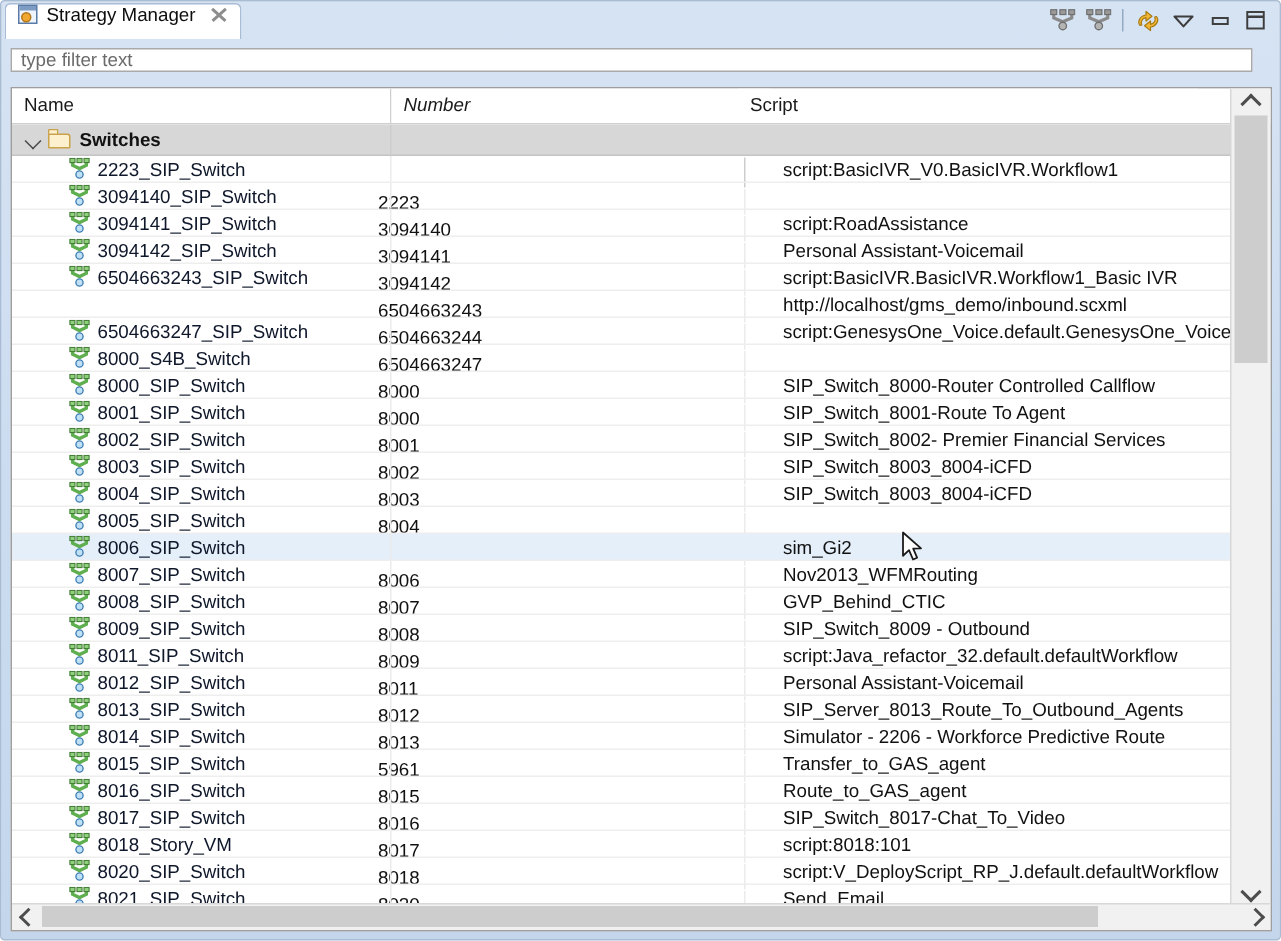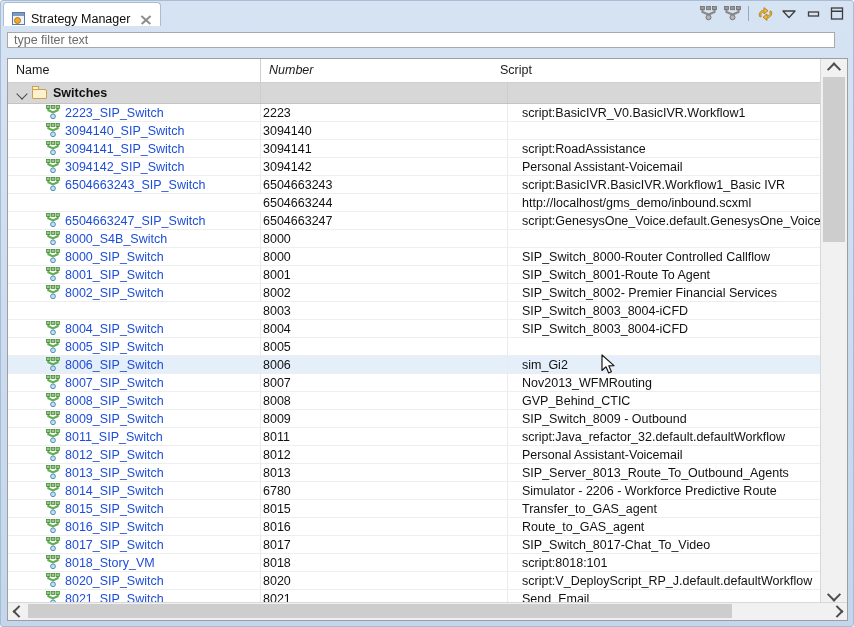--- a/index.html
+++ b/index.html
@@ -33,21 +33,21 @@
     position: absolute;
     left: 0; top: 0;
     width: 854px; height: 25px;
   }
   .tab {
     position: absolute;
     left: 2px; top: 1px;
     height: 24px;
     box-sizing: border-box;
     display: flex;
-    align-items: flex-end;
+    align-items: flex-start;
     padding: 0 8px 0 8px;
     background: #ffffff;
     border: 1px solid #a8bcd4;
     border-bottom: none;
     border-top-left-radius: 4px;
     border-top-right-radius: 4px;
   }
   .tab-icon {
     width: 14px; height: 14px;
     margin-right: 5px;
@@ -208,21 +208,21 @@
     font-size: 12.5px;
     color: #111111;
     display: flex;
     align-items: center;
     overflow: hidden;
     white-space: nowrap;
     border-right: 1px solid #ebebeb;
   }
   .row.group .cell { border-right: 1px solid #cdcdcd; }
   .cell.c0 { left: 0px;   width: 253px; }
-  .cell.c1 { left: 247px; width: 253px; padding-left: 8px; }
+  .cell.c1 { left: 236px; width: 253px; padding-left: 8px; margin-top: 22px; }
   .cell.c2 { left: 506px; width: 307px; padding-left: 8px; border-right: none; }
 
   .grouplabel { font-weight: bold; font-size: 12.5px; color: #111; }
 
   
   .twisty {
     width: 16px; height: 16px;
     margin-left: 6px;
     flex: 0 0 auto;
     position: relative;
@@ -266,21 +266,21 @@
   .indent { width: 38px; flex: 0 0 auto; }
 
   
   .switch-icon {
     width: 14px; height: 15px;
     margin-right: 5px;
     flex: 0 0 auto;
     position: relative;
   }
 
-  .nodelabel { font-size: 12.5px; color: #1d4ed8; }
+  .nodelabel { font-size: 12.5px; color: #0f172a; }
 
   
   #vscroll {
     position: absolute;
     right: 0; top: 0;
     width: 26px;
     height: 545px;
     background: #f1f1f1;
     border-left: 1px solid #d8d8d8;
   }
@@ -600,20 +600,31 @@
                   <rect x="5.3" y="0.6" width="3.4" height="2.8" fill="#8fd07c" stroke="#3f7a33" stroke-width="0.7"></rect>
                   <rect x="10.0" y="0.6" width="3.4" height="2.8" fill="#8fd07c" stroke="#3f7a33" stroke-width="0.7"></rect>
                   <circle cx="7" cy="11.3" r="2.4" fill="#bfe0f5" stroke="#3f7fb5" stroke-width="0.9"></circle>
                 </svg></span>
               <span class="nodelabel">8002_SIP_Switch</span>
             </div>
             <div class="cell c1">8002</div>
             <div class="cell c2">SIP_Switch_8002- Premier Financial Services</div>
           </div>
           <div class="row">
+            <div class="cell c0">
+              <span class="indent"></span>
+              <span class="switch-icon"><svg width="14" height="15" viewBox="0 0 14 15">
+                  <path d="M2.4 2.2 L2.4 5.2 L7 7.4 L11.6 5.2 L11.6 2.2" fill="none" stroke="#5fae4f" stroke-width="2.2"></path>
+                  <rect x="0.6" y="0.6" width="3.4" height="2.8" fill="#8fd07c" stroke="#3f7a33" stroke-width="0.7"></rect>
+                  <rect x="5.3" y="0.6" width="3.4" height="2.8" fill="#8fd07c" stroke="#3f7a33" stroke-width="0.7"></rect>
+                  <rect x="10.0" y="0.6" width="3.4" height="2.8" fill="#8fd07c" stroke="#3f7a33" stroke-width="0.7"></rect>
+                  <circle cx="7" cy="11.3" r="2.4" fill="#bfe0f5" stroke="#3f7fb5" stroke-width="0.9"></circle>
+                </svg></span>
+              <span class="nodelabel">8003_SIP_Switch</span>
+            </div>
             <div class="cell c1">8003</div>
             <div class="cell c2">SIP_Switch_8003_8004-iCFD</div>
           </div>
           <div class="row">
             <div class="cell c0">
               <span class="indent"></span>
               <span class="switch-icon"><svg width="14" height="15" viewBox="0 0 14 15">
                   <path d="M2.4 2.2 L2.4 5.2 L7 7.4 L11.6 5.2 L11.6 2.2" fill="none" stroke="#5fae4f" stroke-width="2.2"></path>
                   <rect x="0.6" y="0.6" width="3.4" height="2.8" fill="#8fd07c" stroke="#3f7a33" stroke-width="0.7"></rect>
                   <rect x="5.3" y="0.6" width="3.4" height="2.8" fill="#8fd07c" stroke="#3f7a33" stroke-width="0.7"></rect>
@@ -750,21 +761,21 @@
               <span class="indent"></span>
               <span class="switch-icon"><svg width="14" height="15" viewBox="0 0 14 15">
                   <path d="M2.4 2.2 L2.4 5.2 L7 7.4 L11.6 5.2 L11.6 2.2" fill="none" stroke="#5fae4f" stroke-width="2.2"></path>
                   <rect x="0.6" y="0.6" width="3.4" height="2.8" fill="#8fd07c" stroke="#3f7a33" stroke-width="0.7"></rect>
                   <rect x="5.3" y="0.6" width="3.4" height="2.8" fill="#8fd07c" stroke="#3f7a33" stroke-width="0.7"></rect>
                   <rect x="10.0" y="0.6" width="3.4" height="2.8" fill="#8fd07c" stroke="#3f7a33" stroke-width="0.7"></rect>
                   <circle cx="7" cy="11.3" r="2.4" fill="#bfe0f5" stroke="#3f7fb5" stroke-width="0.9"></circle>
                 </svg></span>
               <span class="nodelabel">8014_SIP_Switch</span>
             </div>
-            <div class="cell c1">6780</div>
+            <div class="cell c1">5961</div>
             <div class="cell c2">Simulator - 2206 - Workforce Predictive Route</div>
           </div>
           <div class="row">
             <div class="cell c0">
               <span class="indent"></span>
               <span class="switch-icon"><svg width="14" height="15" viewBox="0 0 14 15">
                   <path d="M2.4 2.2 L2.4 5.2 L7 7.4 L11.6 5.2 L11.6 2.2" fill="none" stroke="#5fae4f" stroke-width="2.2"></path>
                   <rect x="0.6" y="0.6" width="3.4" height="2.8" fill="#8fd07c" stroke="#3f7a33" stroke-width="0.7"></rect>
                   <rect x="5.3" y="0.6" width="3.4" height="2.8" fill="#8fd07c" stroke="#3f7a33" stroke-width="0.7"></rect>
                   <rect x="10.0" y="0.6" width="3.4" height="2.8" fill="#8fd07c" stroke="#3f7a33" stroke-width="0.7"></rect>

